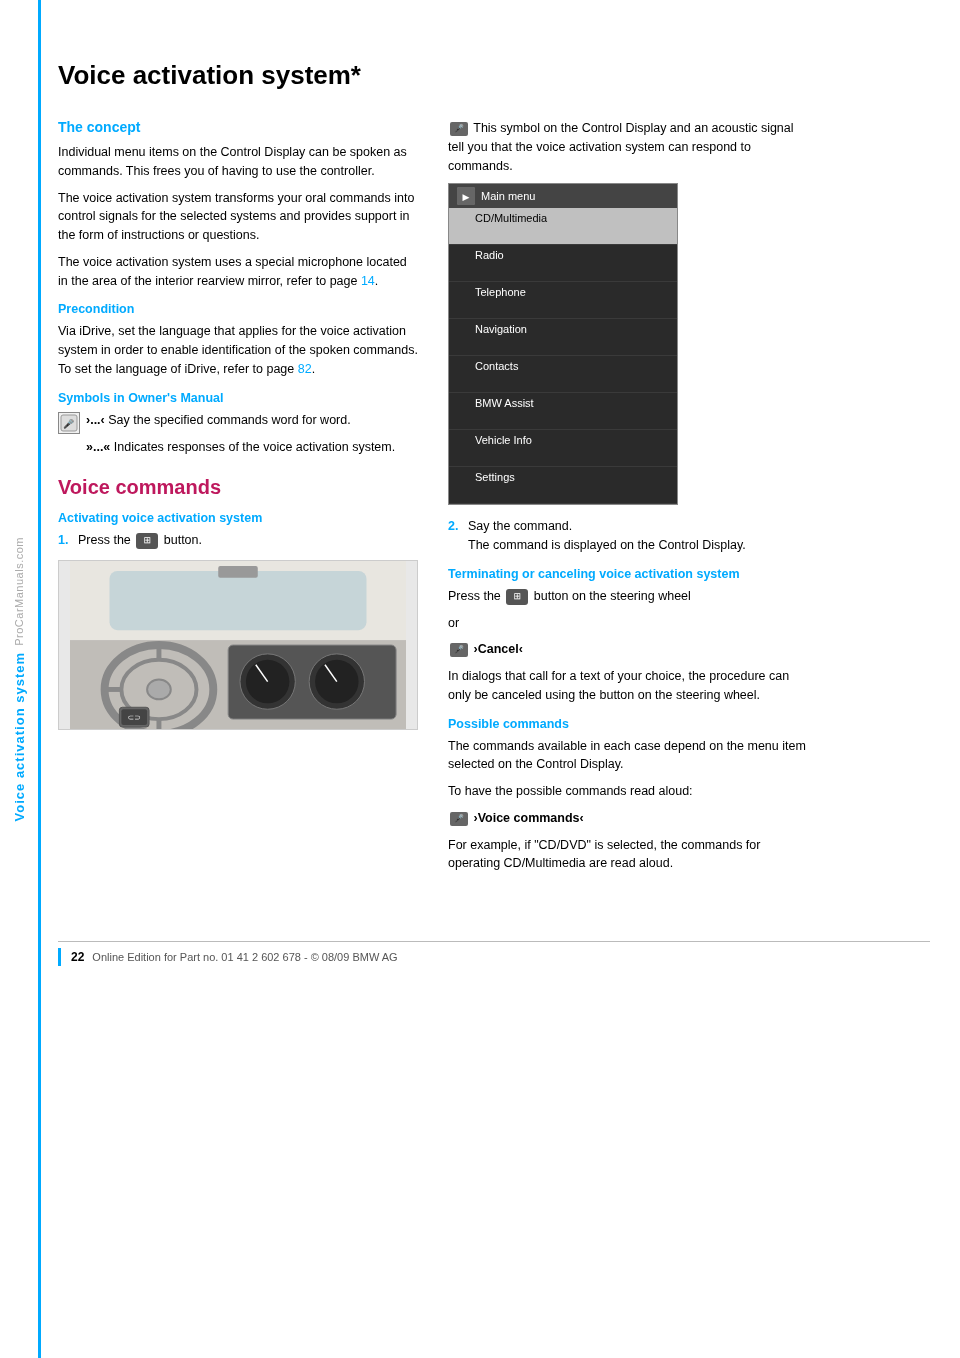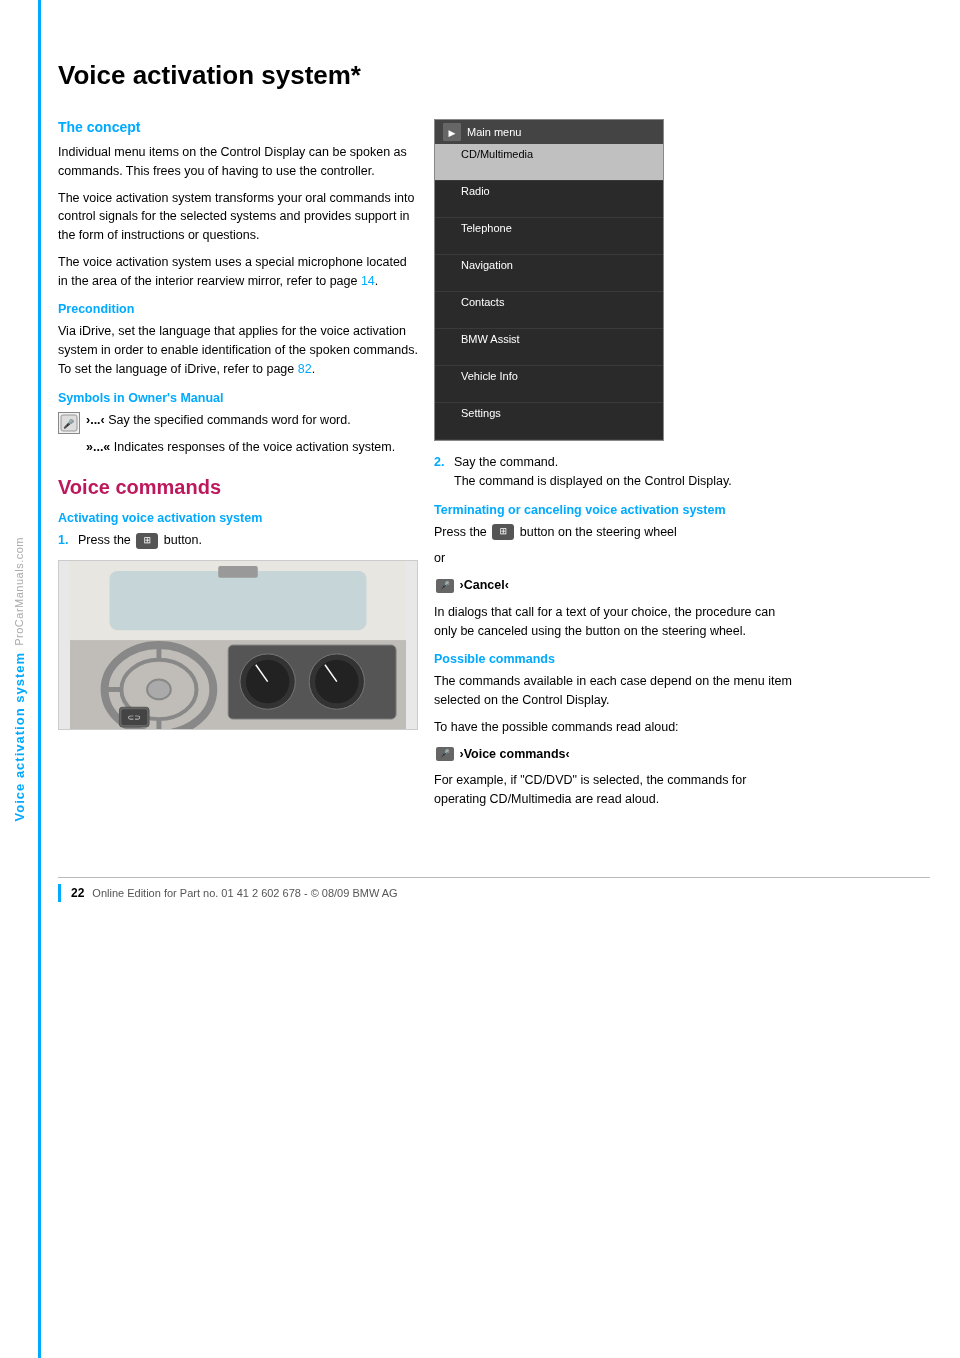--- a/index.html
+++ b/index.html
@@ -54,21 +54,21 @@
       font-size: 26px;
       font-weight: bold;
       color: #000;
       margin-bottom: 28px;
       line-height: 1.2;
     }
 
     
     .two-col {
       display: flex;
-      gap: 16px;
+      gap: 30px;
     }
 
     .col-left {
       flex: 1;
       max-width: 360px;
     }
 
     .col-right {
       flex: 1;
       max-width: 360px;
@@ -404,20 +404,24 @@
 
             <rect x="52" y="150" width="26" height="16" rx="2" fill="#444"></rect>
             <text x="65" y="161" text-anchor="middle" font-size="8" fill="#ddd">⊂⊃</text>
           </svg>
         </div>
 
       </div>
 
       <div class="col-right">
 
+        <p class="body-text">
+          <span class="inline-mic-icon">🎤</span>
+          This symbol on the Control Display and an acoustic signal tell you that the voice activation system can respond to commands.
+        </p>
 
         <div class="menu-image">
           <div class="menu-title-bar">
             <div class="menu-title-icon">
               <svg width="18" height="18" viewBox="0 0 18 18">
                 <rect width="18" height="18" fill="#666" rx="2"></rect>
                 <text x="9" y="13" text-anchor="middle" font-size="9" fill="#fff">▶</text>
               </svg>
             </div>
             <span>Main menu</span>

